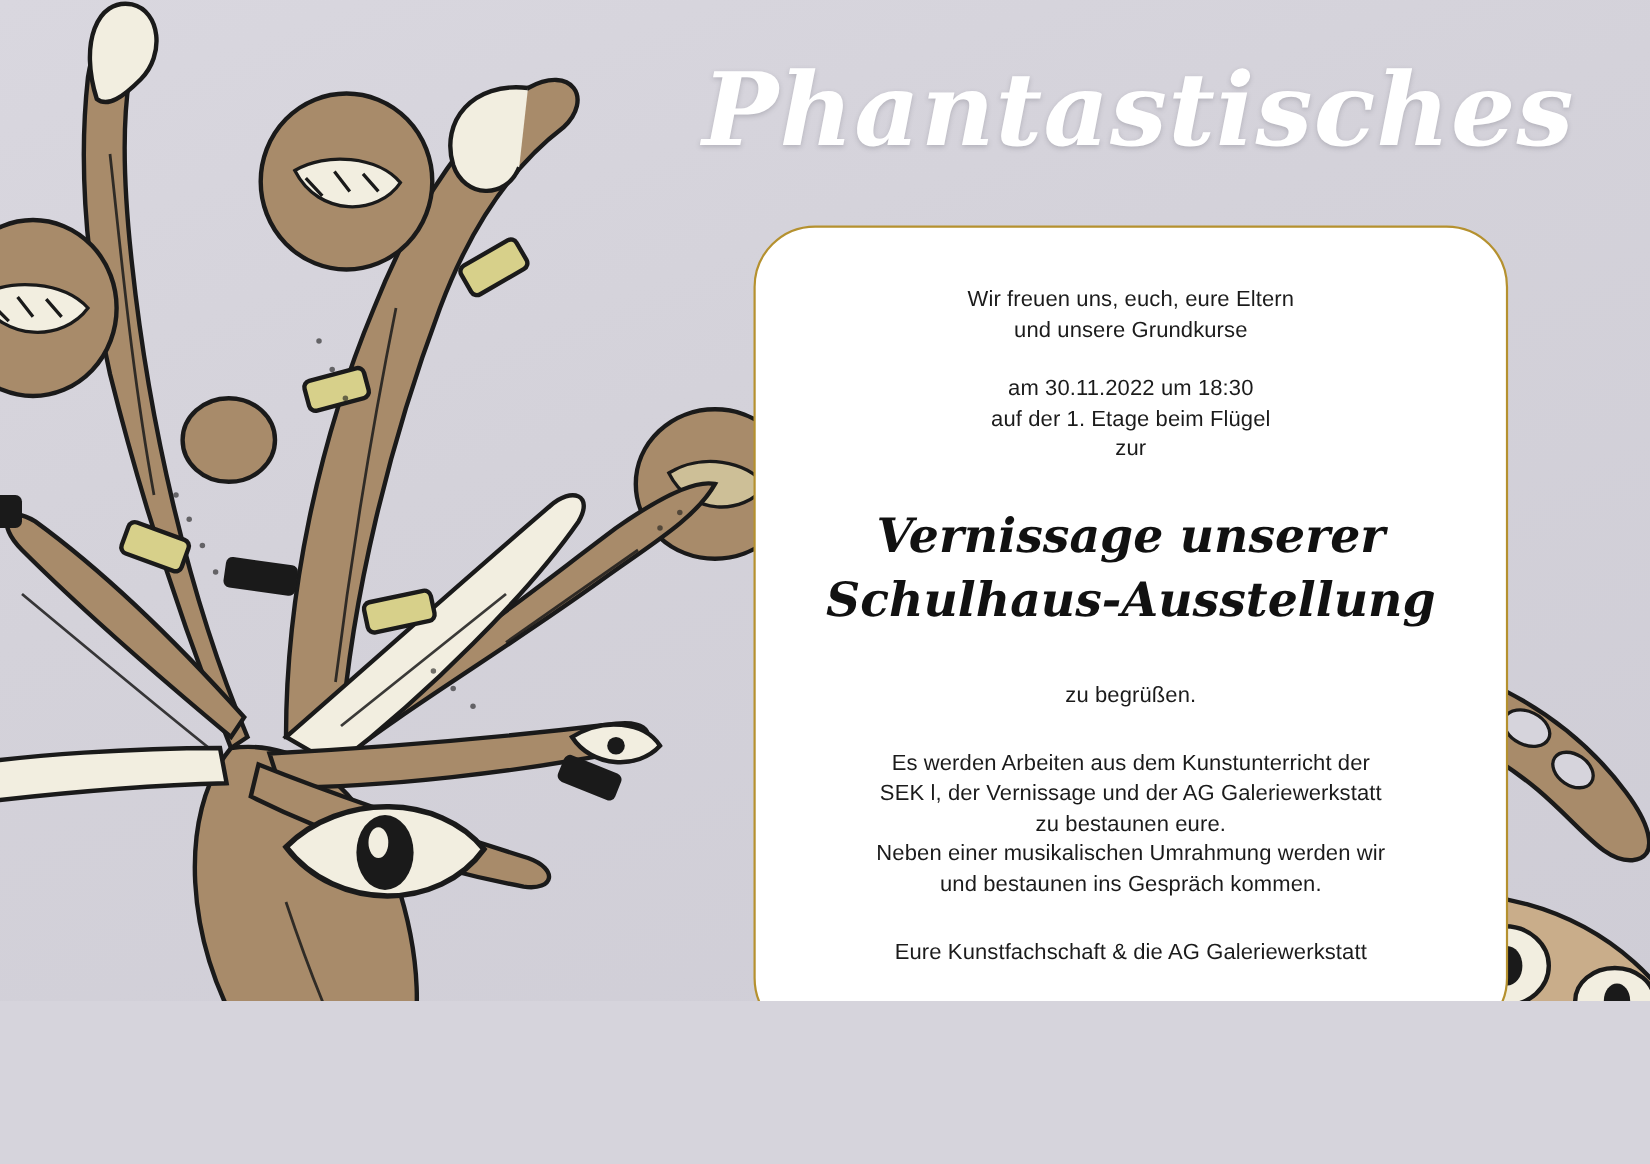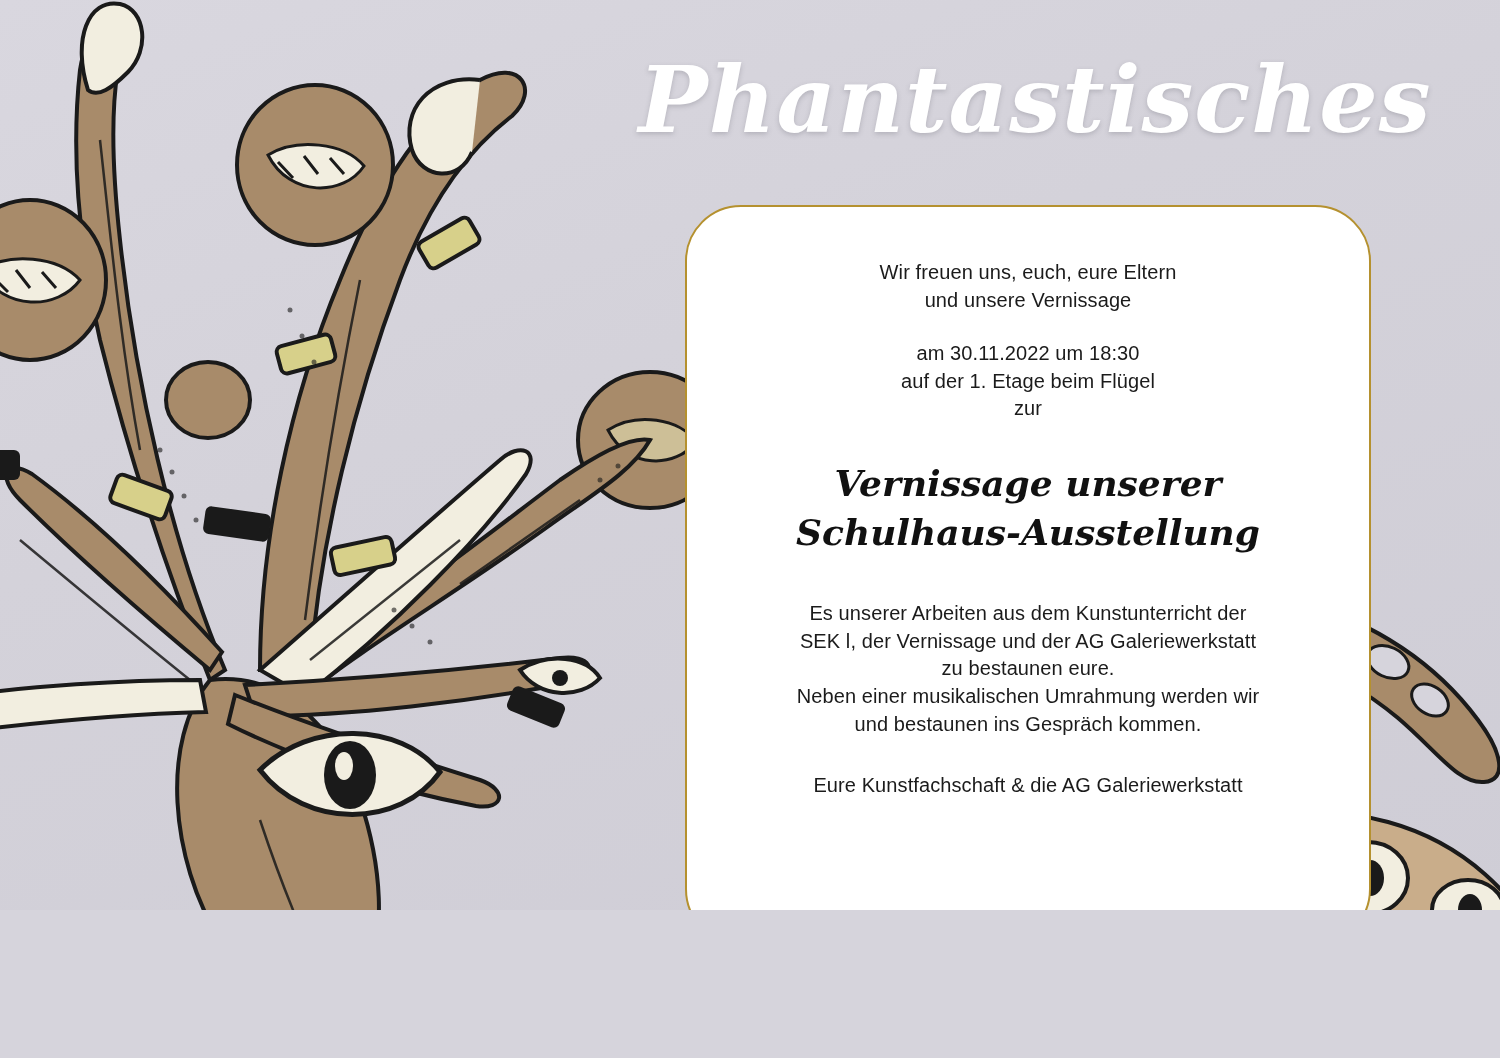--- a/index.html
+++ b/index.html
@@ -82,21 +82,21 @@
     line-height: 1.38;
     letter-spacing: 0.1px;
   }
   .block { margin-bottom: 26px; }
   .block.tight { margin-bottom: 0; }
 
   .event-title {
     font-family: "DejaVu Serif", serif;
     font-style: italic;
     font-weight: 700;
-    font-size: 36px;
+    font-size: 43px;
     line-height: 1.35;
     margin: 36px 0 44px 0;
     color: #111;
   }
   .greet { margin-bottom: 34px; }
   .signature { margin-top: 34px; }
 </style>
 </head>
 <body>
 
@@ -199,37 +199,40 @@
       <rect x="196" y="430" width="44" height="22" rx="5" transform="rotate(-14 218 441)" fill="#d7d08a" stroke="#1a1a1a" stroke-width="3"></rect>
     </svg>
   </div>
 
   <div class="poster-title">Phantastisches</div>
 
   <div class="card">
 
     <div class="block">
       <p>Wir freuen uns, euch, eure Eltern</p>
-      <p>und unsere Vernissage</p>
+      <p>und unsere Grundkurse</p>
     </div>
 
     <div class="block">
       <p>am 30.11.2022 um 18:30</p>
       <p>auf der 1. Etage beim Flügel</p>
       <p>zur</p>
     </div>
 
     <div class="event-title">
       <div>Vernissage unserer</div>
       <div>Schulhaus-Ausstellung</div>
     </div>
 
+    <div class="greet">
+      <p>zu begrüßen.</p>
+    </div>
 
     <div class="block tight">
-      <p>Es unserer Arbeiten aus dem Kunstunterricht der</p>
+      <p>Es werden Arbeiten aus dem Kunstunterricht der</p>
       <p>SEK l, der Vernissage und der AG Galeriewerkstatt</p>
       <p>zu bestaunen eure.</p>
       <p>Neben einer musikalischen Umrahmung werden wir</p>
       <p>und bestaunen ins Gespräch kommen.</p>
     </div>
 
     <div class="signature">
       <p>Eure Kunstfachschaft &amp; die AG Galeriewerkstatt</p>
     </div>
 

